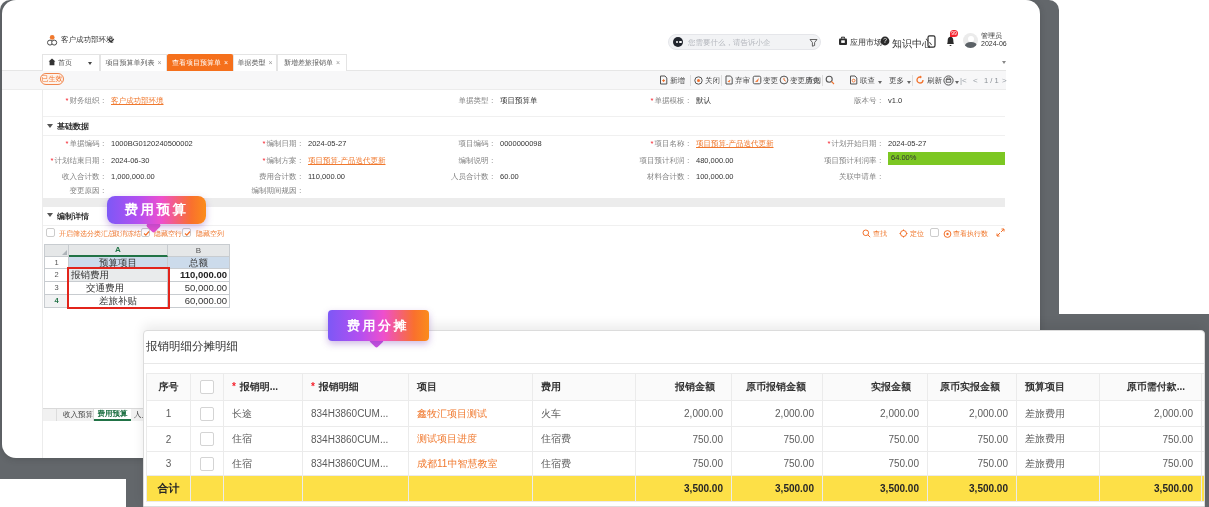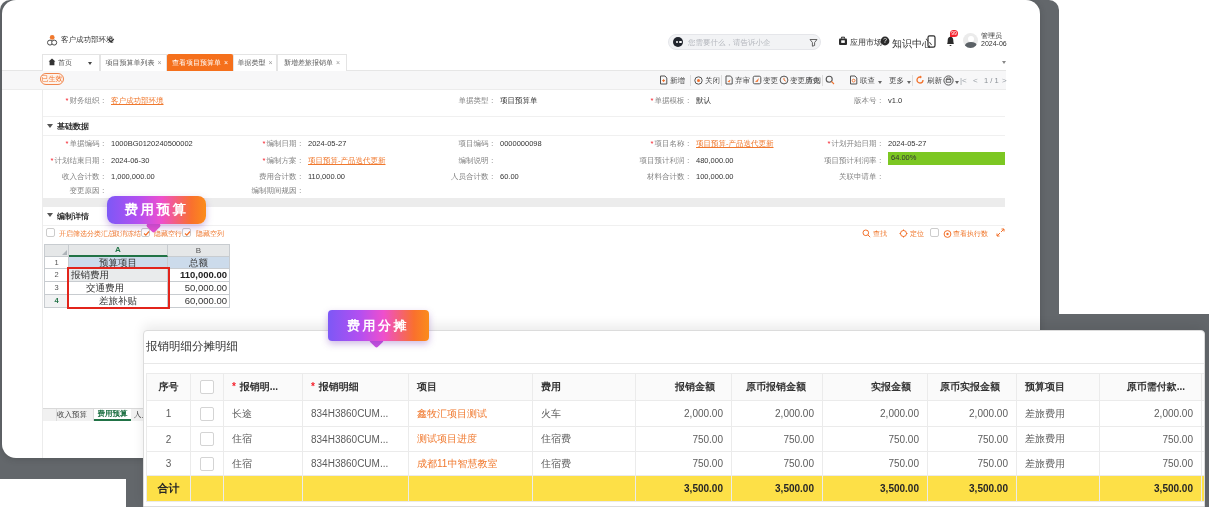--- a/index.html
+++ b/index.html
@@ -267,21 +267,21 @@
 <div class="abs" style="left:25px;top:38.1px;width:99px;height:12.8px;background:#fff;border:1px solid #c8ccd0;border-top:none;border-left:none;font-size:9.5px;color:#333;line-height:12.5px;padding-left:17px">交通费用</div>
 <div class="abs" style="left:124px;top:38.1px;width:62px;height:12.8px;background:#fff;border:1px solid #c8ccd0;border-top:none;border-left:none;font-size:9.5px;color:#333;text-align:right;line-height:12.5px;padding-right:2px">50,000.00</div>
 <div class="abs" style="left:0;top:50.9px;width:25px;height:12.8px;background:#f1f2f3;border:1px solid #c8ccd0;border-top:none;font-size:7.5px;color:#217346;font-weight:bold;text-align:center;line-height:12px">4</div>
 <div class="abs" style="left:25px;top:50.9px;width:99px;height:12.8px;background:#fff;border:1px solid #c8ccd0;border-top:none;border-left:none;font-size:9.5px;color:#333;line-height:12.5px;padding-left:30px">差旅补贴</div>
 <div class="abs" style="left:124px;top:50.9px;width:62px;height:12.8px;background:#fff;border:1px solid #c8ccd0;border-top:none;border-left:none;font-size:9.5px;color:#333;text-align:right;line-height:12.5px;padding-right:2px">60,000.00</div>
 <div class="abs" style="left:22.5px;top:22.8px;width:103.5px;height:42px;border:2px solid #e2241b"></div>
 </div>
 
 <div class="abs" style="left:40px;top:408px;width:660px;height:1px;background:#d9d9d9"></div>
 <div class="abs" style="left:40px;top:409px;width:15px;height:12px;background:#f1f1f1;border-right:1px solid #dcdcdc"></div>
-<div class="abs" style="left:55px;top:409px;width:37px;height:12px;background:#f1f1f1;border-right:1px solid #dcdcdc;font-size:7.5px;color:#444;text-align:left;line-height:12px">收入预算</div>
+<div class="abs" style="left:55px;top:409px;width:37px;height:12px;background:#f1f1f1;border-right:1px solid #dcdcdc;font-size:7.5px;color:#444;text-align:right;line-height:12px">收入预算</div>
 <div class="abs" style="left:92px;top:409px;width:37px;height:12px;background:#fff;border-bottom:2px solid #217346;font-size:7.5px;color:#217346;font-weight:bold;text-align:center;line-height:10px">费用预算</div>
 <div class="abs" style="left:129px;top:409px;width:37px;height:12px;background:#f1f1f1;border-right:1px solid #dcdcdc;font-size:7.5px;color:#444;text-align:center;line-height:12px">人员预算</div>
 
 <div class="abs" style="left:40px;top:90px;width:1px;height:368px;background:#ececec"></div>
 </div>
 <div class="abs" id="win2">
 <div class="abs" style="left:2px;top:8px;font-size:11.5px;font-weight:normal;color:#333;white-space:nowrap">报销明细分摊明细</div>
 <div class="abs" style="left:0;top:32px;width:1066px;height:1px;background:#e8e8e8"></div>
 <table id="w2tbl">
 <colgroup>

